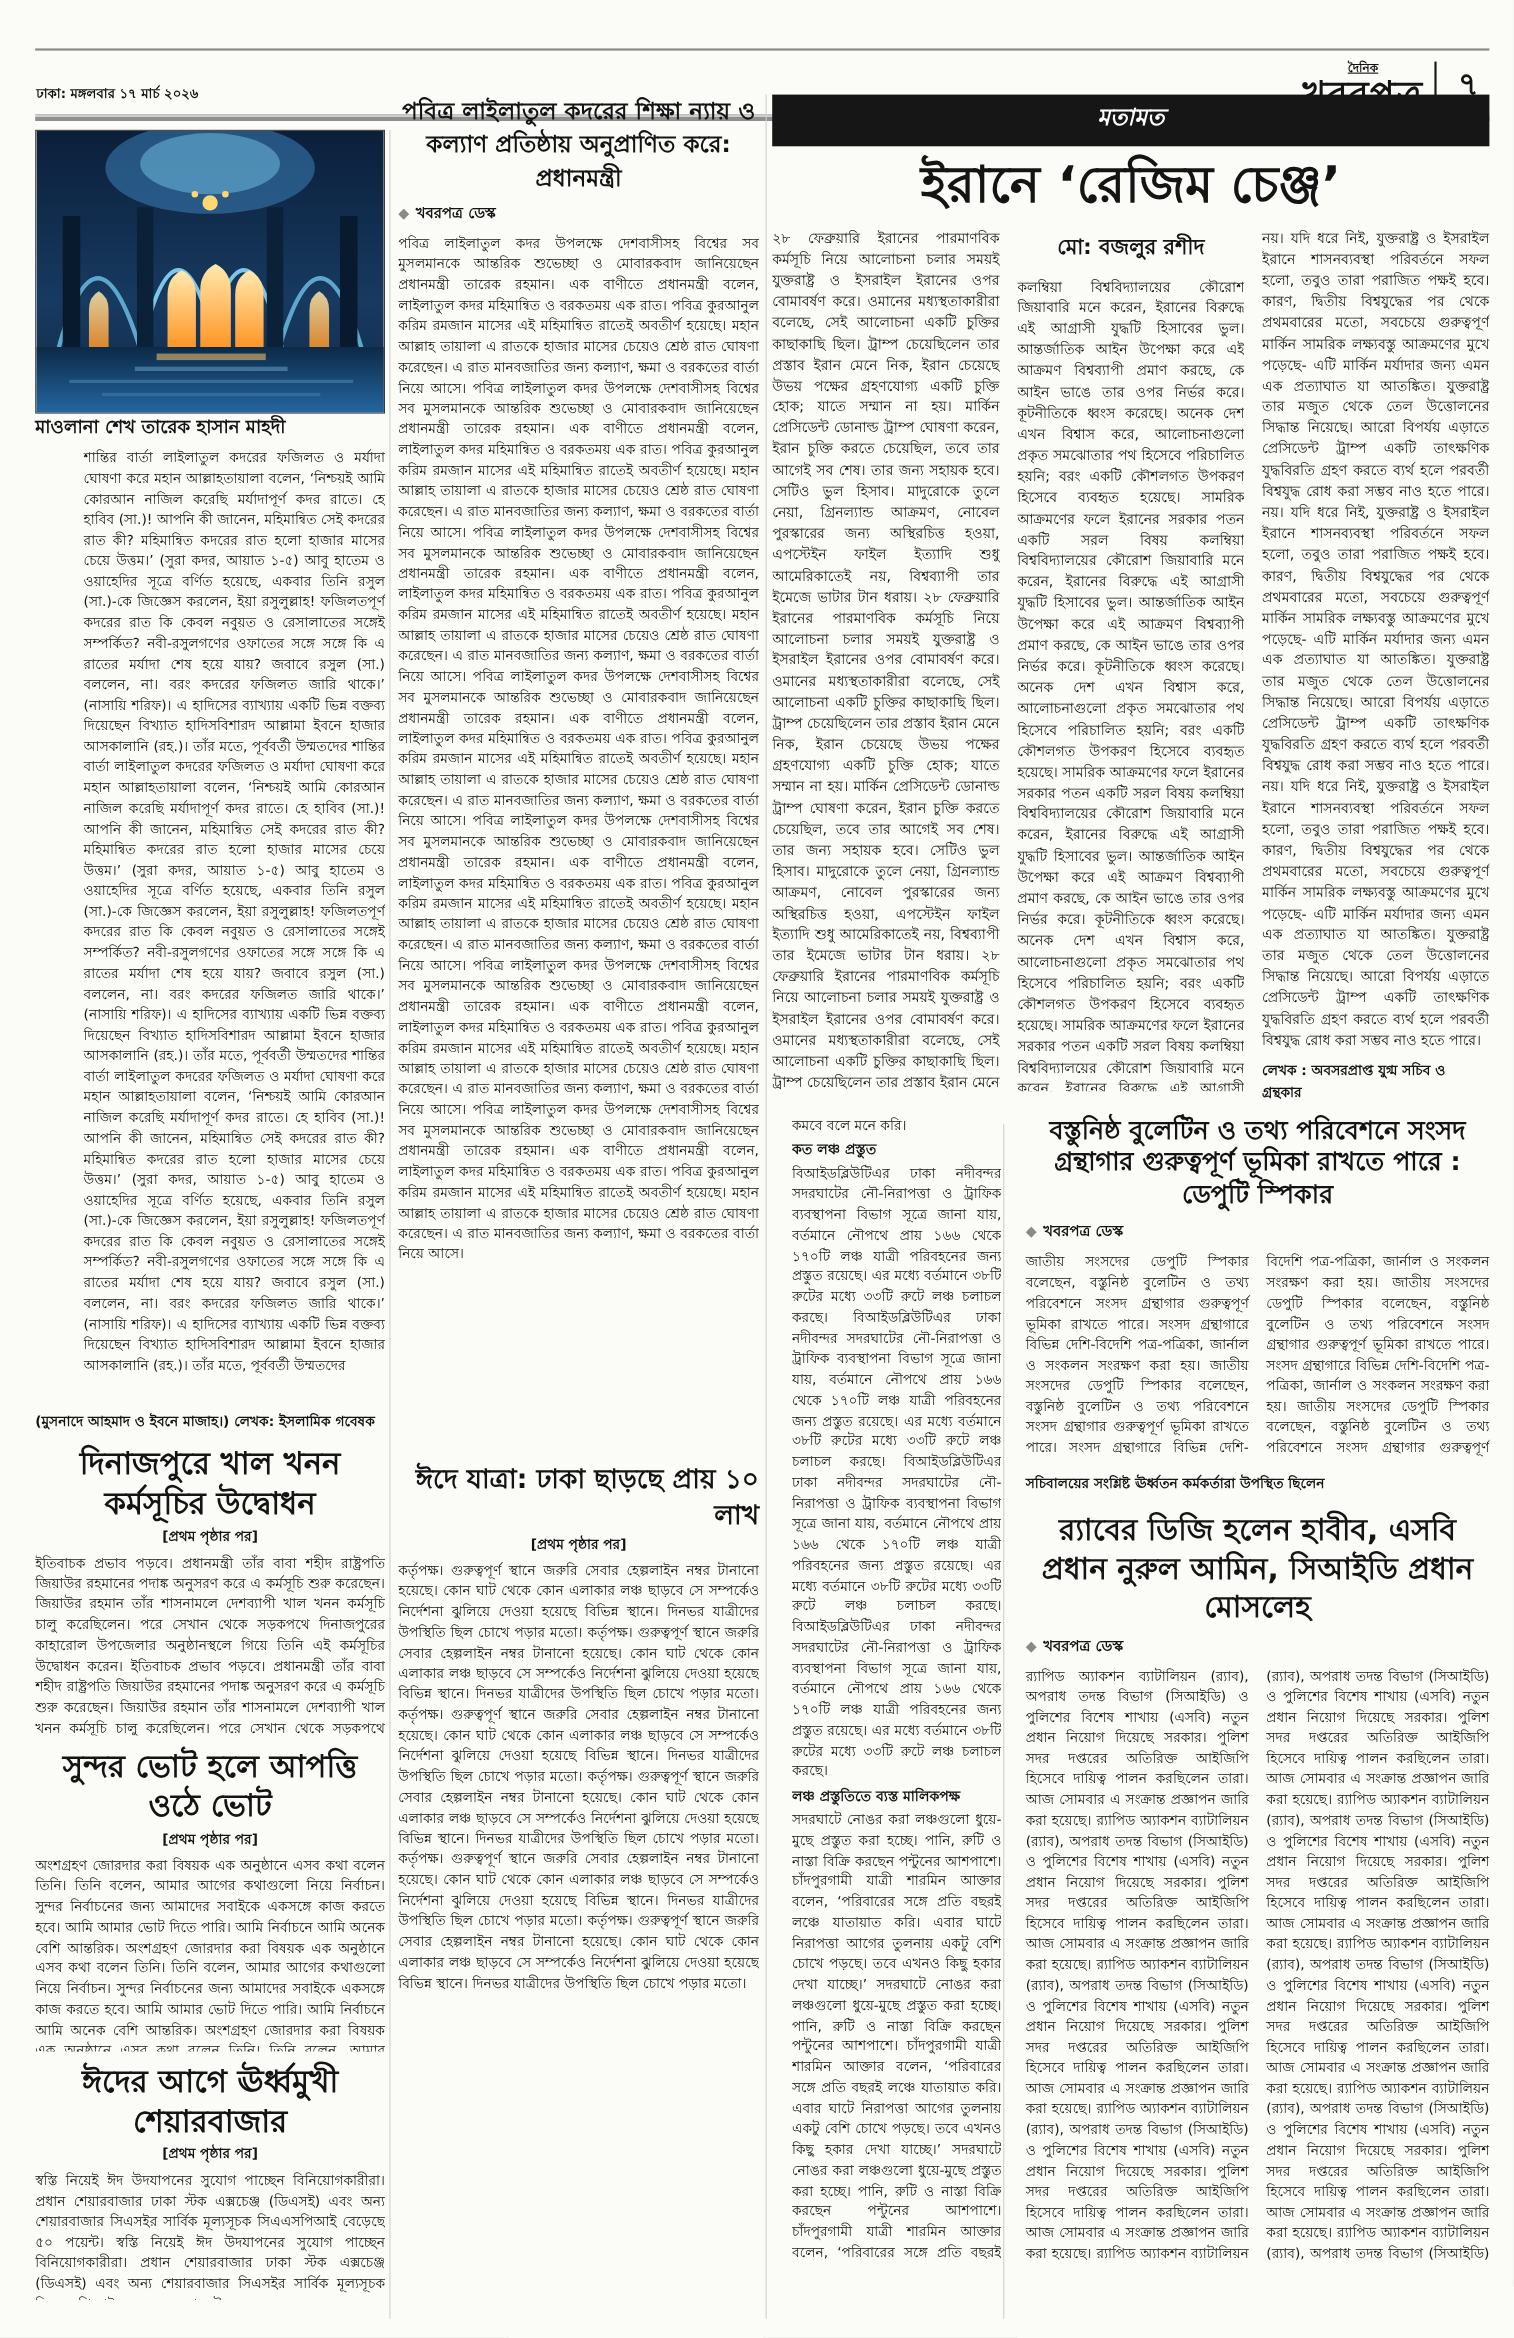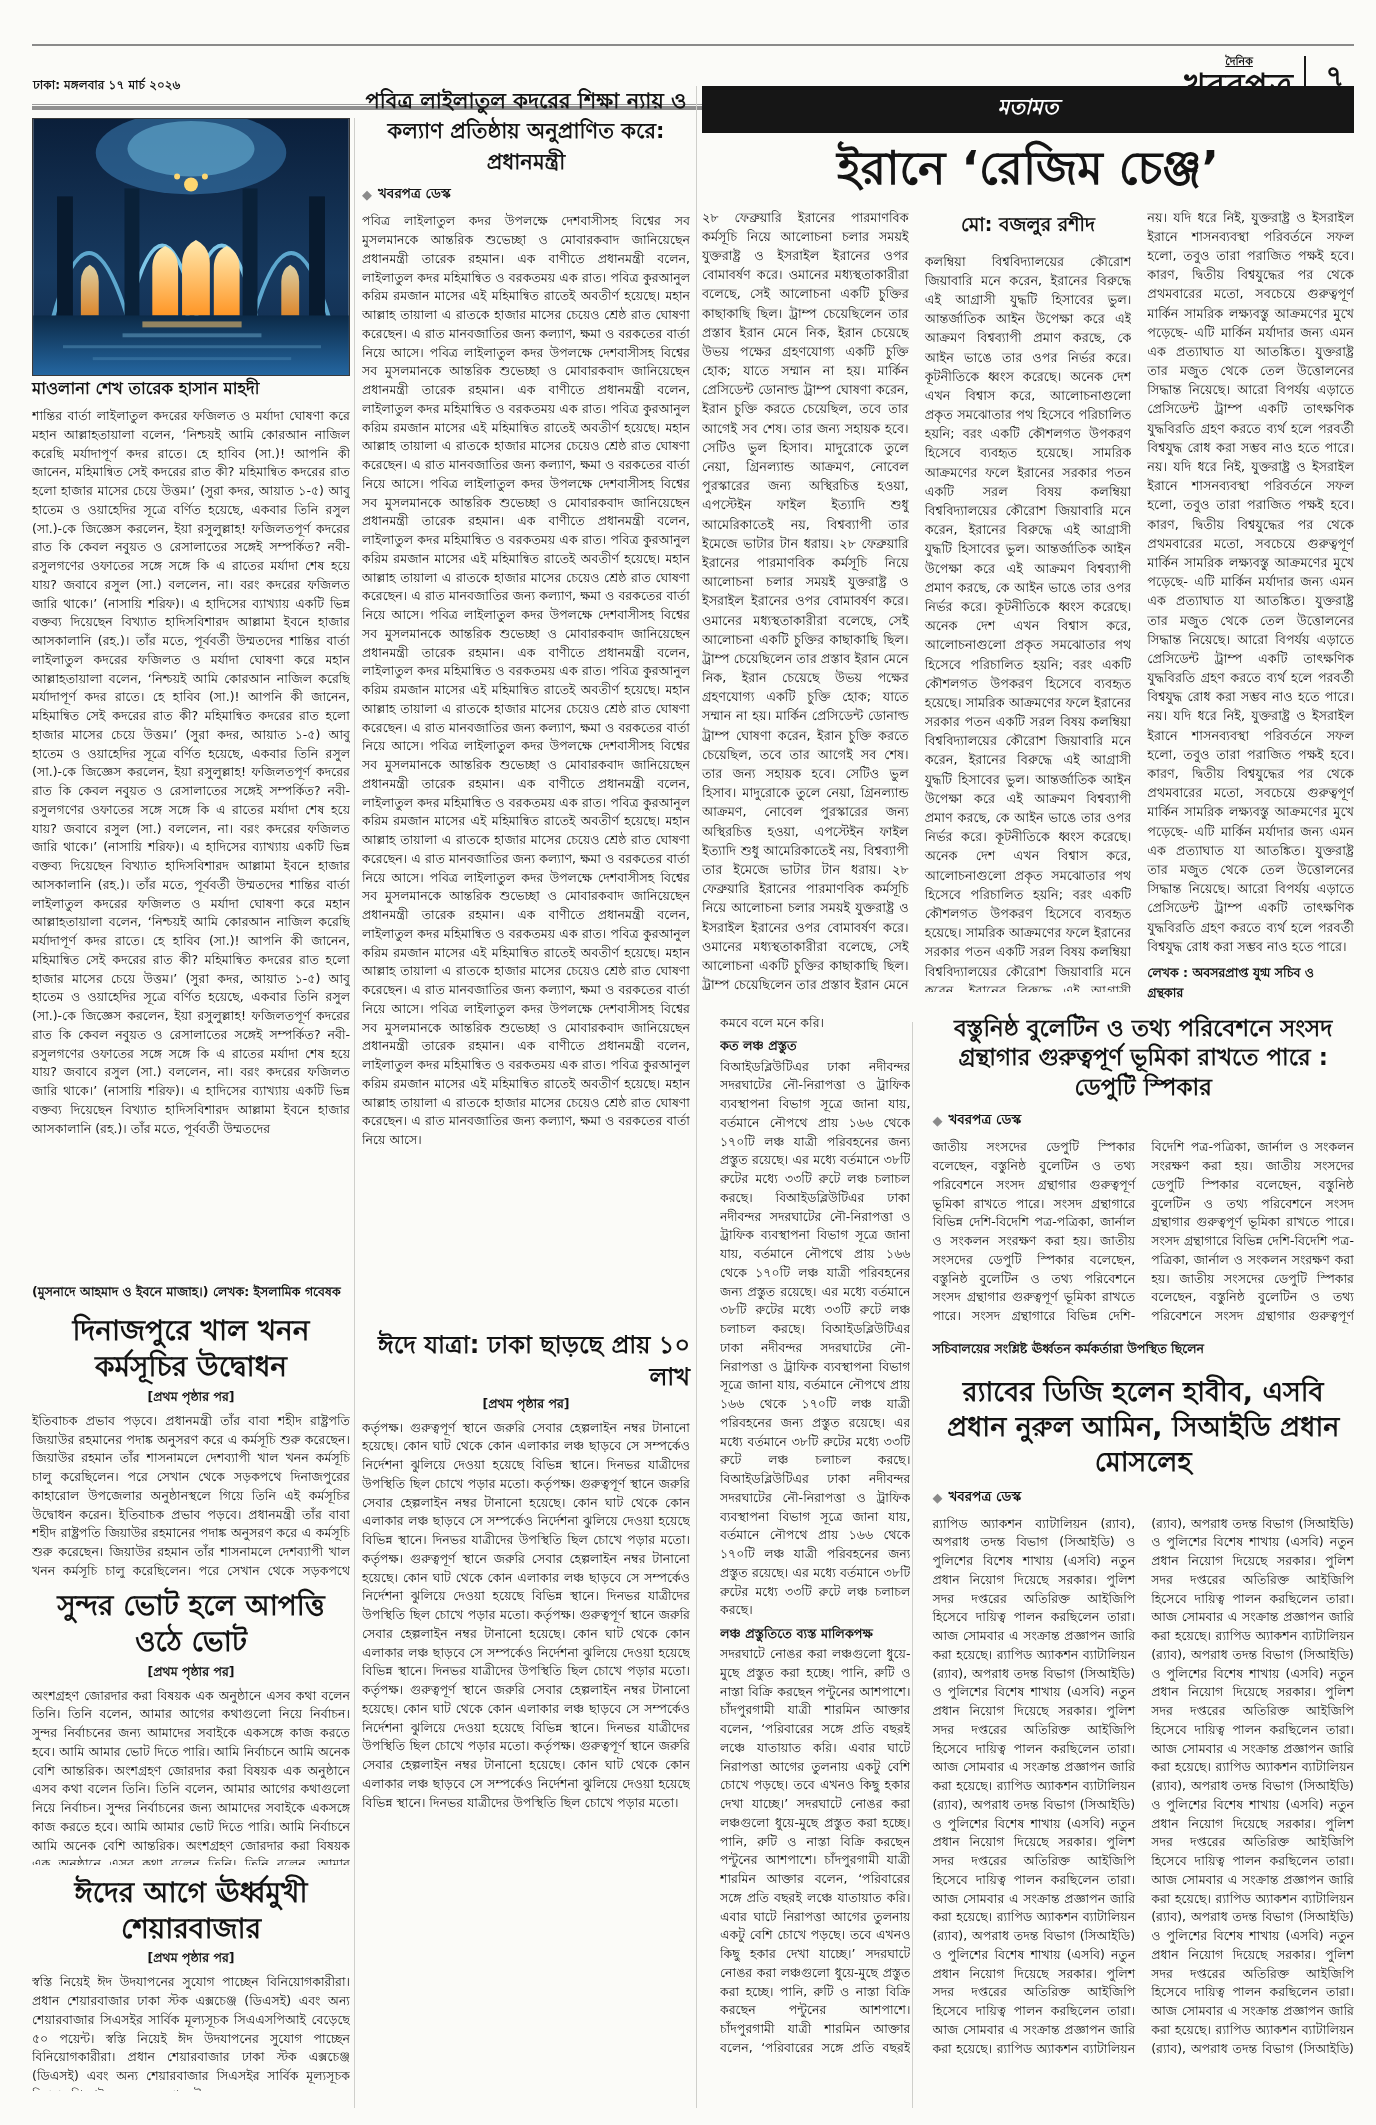--- a/index.html
+++ b/index.html
@@ -24,21 +24,21 @@
   .byline-row { display:flex; align-items:center; gap:6px; font-weight:700; font-size:13.5px; margin:6px 0; }
   .diamond { color:#8a8a8a; font-size:13px; }
   .cont-tag { text-align:center; font-weight:700; font-size:12.5px; margin:2px 0 4px; }
   .art-headline { font-weight:800; text-align:center; line-height:1.3; }
   .vrule { position:absolute; width:1px; background:#cfcfcb; }
   
   .col-left { position:absolute; left:32px; top:118px; width:318px; }
   .photo { width:318px; height:258px; display:block; border:1px solid #3a3a3a; }
   .left-headline { font-size:29px; margin:10px 0 6px; }
   .left-author { font-size:16.5px; font-weight:700; margin-bottom:4px; }
-  .left-body { height:872px; }
+  .left-body { height:872px;margin-left:44px; }
   .art-footer { font-size:12.5px; font-weight:700; margin:4px 0 6px; }
   .sub-art-headline { font-size:28px; margin-top:10px; }
   
   .col-mid { position:absolute; left:362px; top:86px; width:328px; }
   .pm-headline { font-size:21px; line-height:1.45; }
   .pm-body { height:1106px; }
   .eid-headline { font-size:24px; margin-top:12px;text-align:right; }
   .eid-body { height:596px; }
   
   .col-right { position:absolute; left:702px; top:86px; width:652px; }

